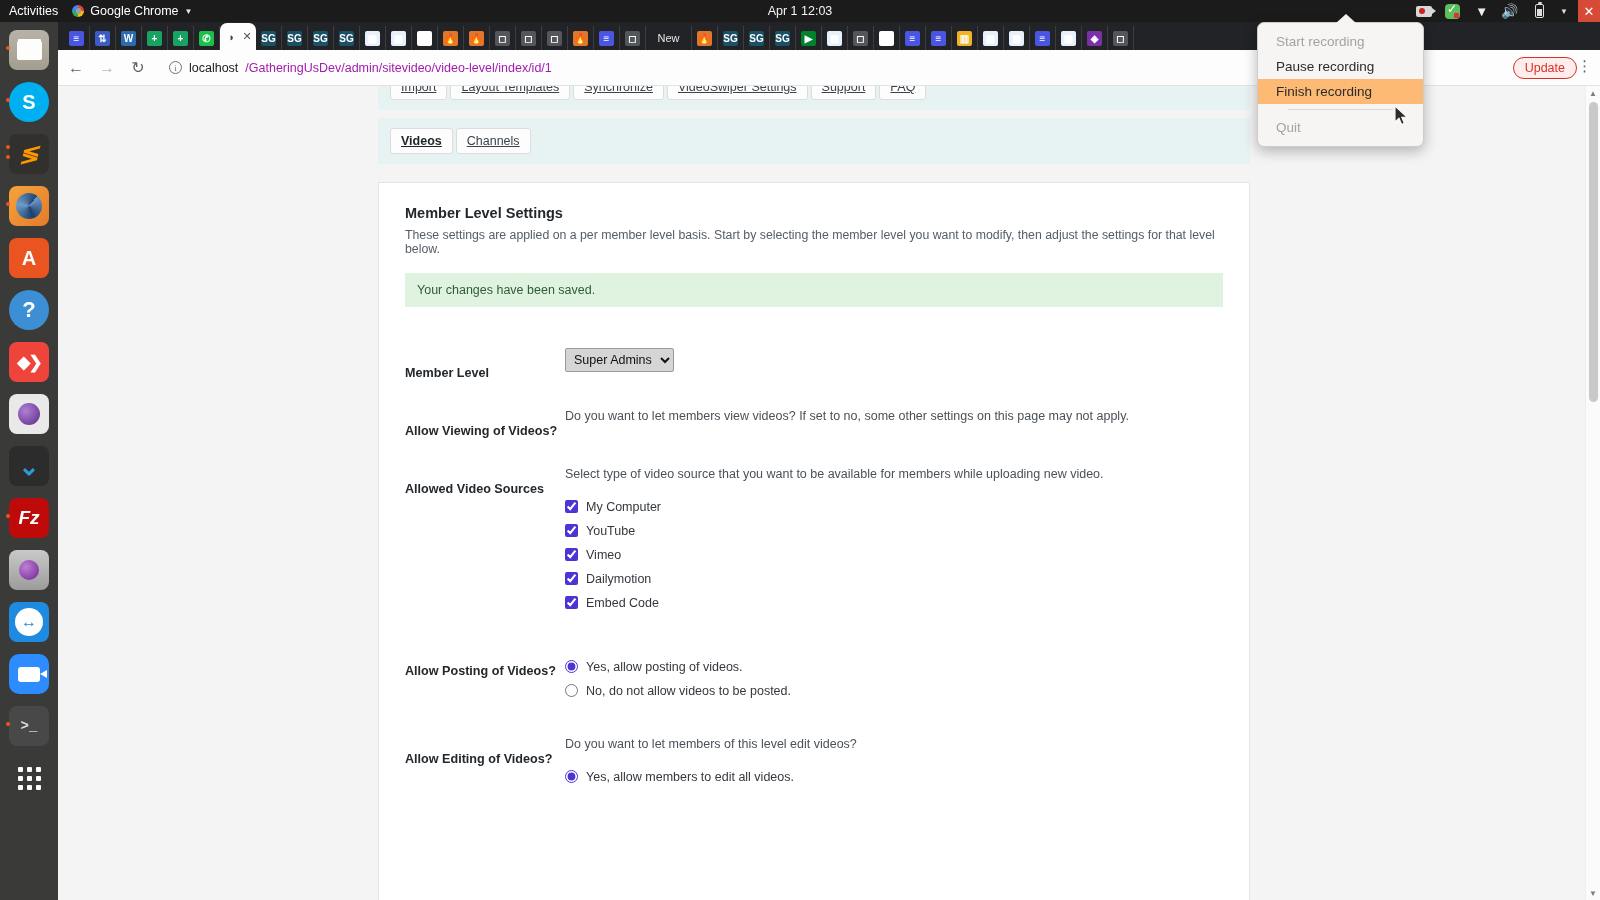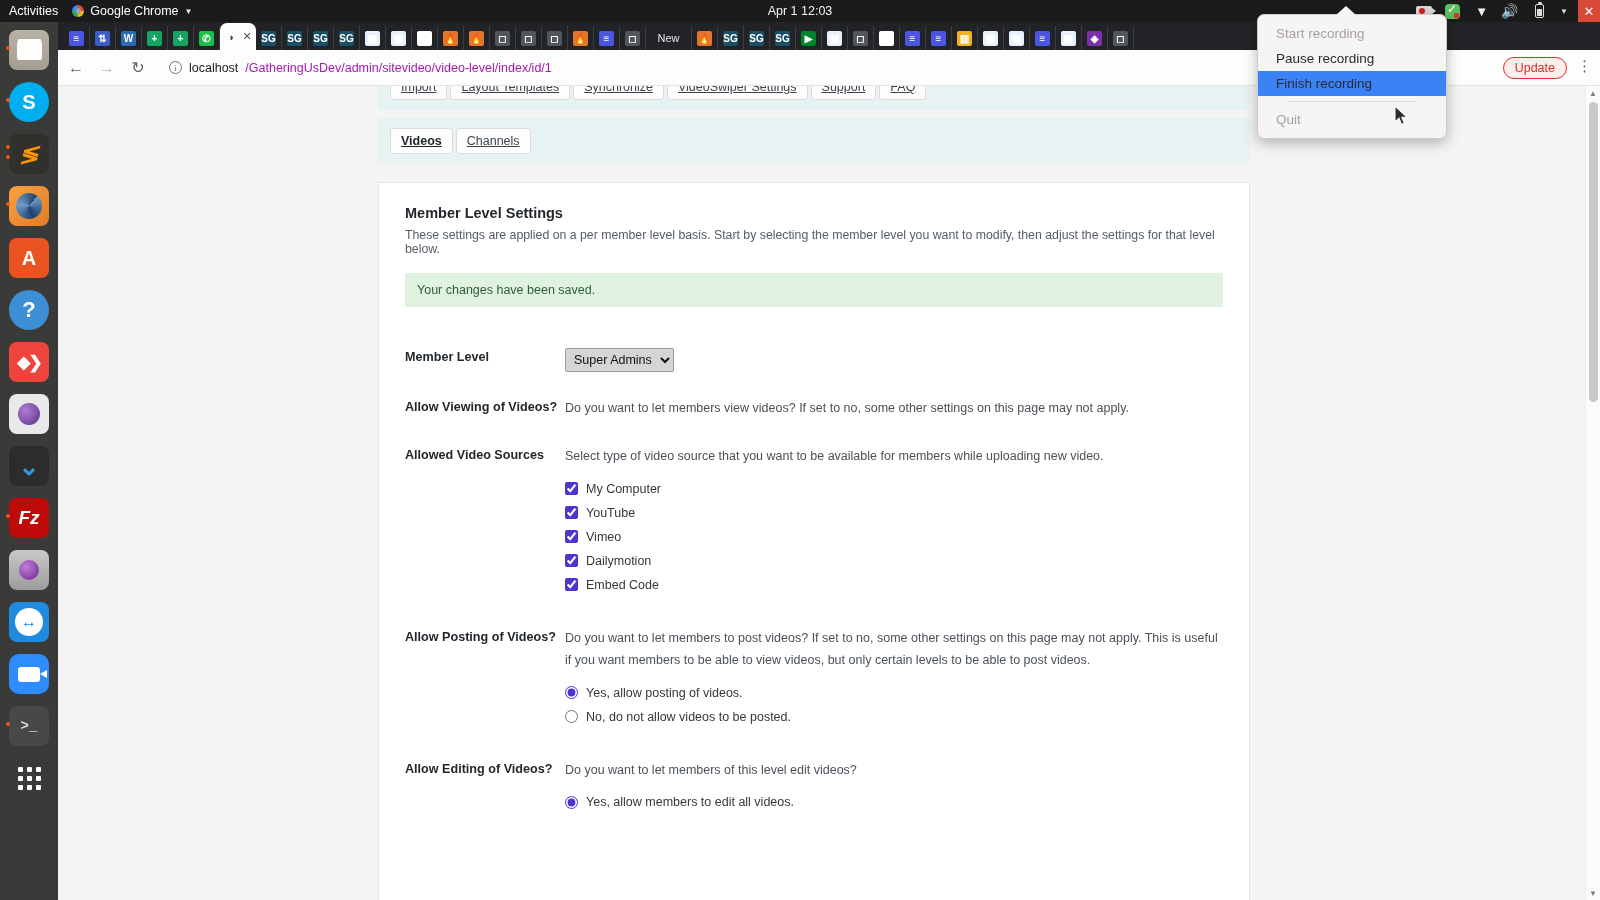--- a/index.html
+++ b/index.html
@@ -170,41 +170,41 @@
     flex: 1; height: 24px; display: flex; align-items: center; gap: 7px;
     padding: 0 10px; font-size: 12.5px; color: #202124;
   }
   .info-ico {
     width: 13px; height: 13px; border-radius: 50%; border: 1.3px solid #6e7276;
     display:flex;align-items:center;justify-content:center;font-size:9px;color:#6e7276;
     font-family:"Liberation Serif",serif; flex:0 0 13px;
   }
   .url-host { color: #202124; }
   .url-path { color: #a21caf; }
-  .tb-right { display:flex; align-items:flex-start; gap:10px; }
+  .tb-right { display:flex; align-items:flex-start; }
   .update-btn {
     border: 1px solid #d93025; color: #d93025; border-radius: 13px;
     font-size: 12.5px; padding: 3px 11px; background: #fdeded;
   }
   .kebab { font-size: 15px; color: #5f6368; letter-spacing:0; }
 
   
   #rec-menu {
-    position: absolute; left: 1257px; top: 14px; width: 190px;
+    position: absolute; left: 1257px; top: 22px; width: 167px;
     background: #f6f5f4; border: 1px solid #cfccc8; border-radius: 7px;
     box-shadow: 0 4px 14px rgba(0,0,0,.28); padding: 6px 0; z-index: 60;
   }
   #rec-menu::before {
     content:""; position:absolute; top:-9px; left: 78px;
     border-left: 10px solid transparent; border-right: 10px solid transparent;
     border-bottom: 9px solid #f6f5f4;
   }
   .rm-item { padding: 5px 18px; font-size: 13.5px; color: #2b2b2b; }
   .rm-item.disabled { color: #a5a2a0; }
-  .rm-item.hl { background: #3b82f6; }
+  .rm-item.hl { background: #fdba74; }
   .rm-sep { height:1px; background:#dcd9d6; margin: 5px 30px; }
   #cursor {
     position: absolute; left: 1395px; top: 106px; z-index: 70;
     width: 0; height: 0; pointer-events:none;
   }
 
   
   #viewport {
     position: absolute; left: 58px; top: 86px; width: 1542px; height: 814px;
     background: #f4f4f4; overflow: hidden;
@@ -229,21 +229,21 @@
     font-size: 14.5px; color: #23282d; font-weight: bold; margin-bottom: 7px;
   }
   .card .lede { font-size: 12.3px; color: #555d66; margin-bottom: 17px; }
   .notice {
     background: #dff3e0; padding: 10px 12px; font-size: 12.5px; color: #2f5c38;
     margin-bottom: 41px;
   }
   .field { display: flex; margin-bottom: 26px; }
   .field-label {
     width: 160px; flex: 0 0 160px; font-size: 12.6px; font-weight: bold;
-    color: #23282d; padding-top: 2px;
+    color: #23282d; padding-top: 2px; margin-top: 16px;
   }
   .field-body { flex: 1; }
   .field-desc { font-size: 12.5px; color: #4a5158; line-height: 1.75; }
   select.lvl {
     font-family: "Liberation Sans", sans-serif; font-size: 12.5px;
     padding: 3px 4px; border: 1px solid #9a9a9a; background: #d5d5d5;
     color: #111; border-radius: 2px; min-width: 96px;
   }
   .opt-list { margin-top: 14px; }
   .opt {
@@ -586,21 +586,20 @@
               <input type="checkbox" checked="" style="">
               <span>Embed Code</span>
             </label>
           </div>
         </div>
       </div>
 
       <div class="field">
         <div class="field-label">Allow Posting of Videos?</div>
         <div class="field-body">
-          <div class="field-desc">Do you want to let members to post videos? If set to no, some other settings on this page may not apply. This is useful if you want members to be able to view videos, but only certain levels to be able to post videos.</div>
           <div class="opt-list">
             <label class="opt">
               <input type="radio" name="posting" checked="" style="">
               <span>Yes, allow posting of videos.</span>
             </label>
             <label class="opt">
               <input type="radio" name="posting" style="">
               <span>No, do not allow videos to be posted.</span>
             </label>
           </div>

